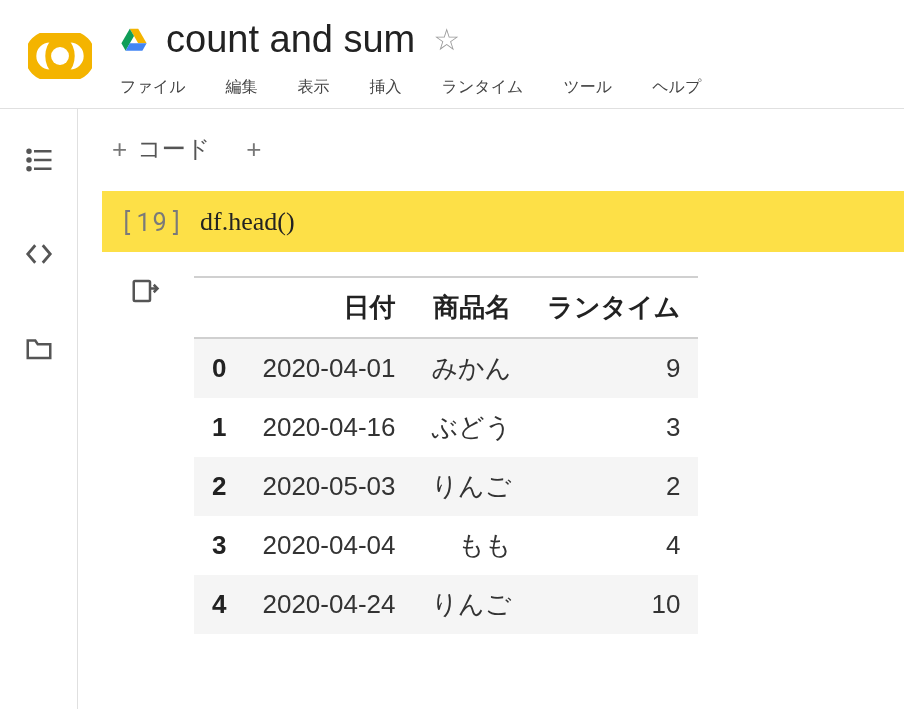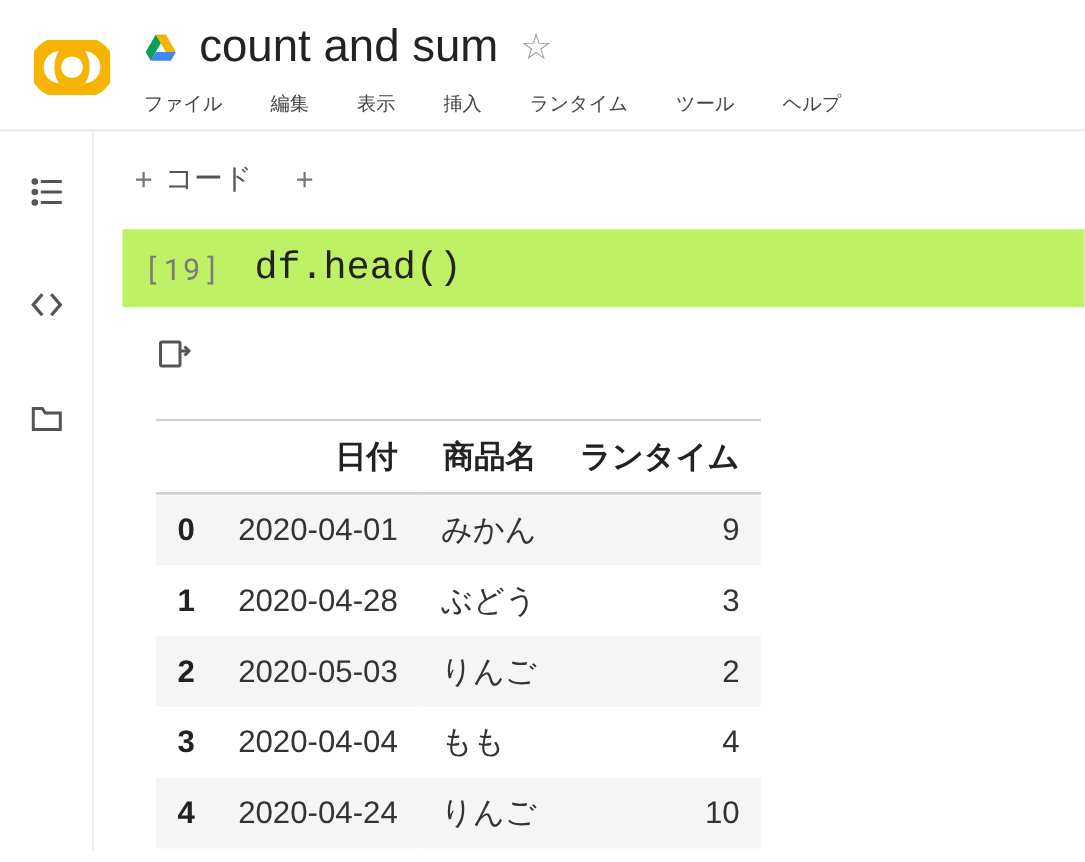--- a/index.html
+++ b/index.html
@@ -19,33 +19,33 @@
     
     .main { display:flex; }
     .leftrail { width:78px; border-right:1px solid #e0e0e0; padding-top:36px; display:flex; flex-direction:column; align-items:center; gap:64px; flex:0 0 auto; height:600px; }
     .rail-btn { color:#555; cursor:pointer; }
     .rail-btn svg { width:30px; height:30px; display:block; }
     .content { flex:1 1 auto; padding:18px 0 0 24px; }
     .toolbar { display:flex; gap:36px; margin:6px 0 26px 10px; }
     .tbtn { display:flex; align-items:center; gap:10px; color:#555; font-size:24px; cursor:pointer; }
     .plus { font-size:26px; color:#777; line-height:1; }
     
-    .cell { background:#bef264; padding:14px 4px 14px 18px; display:flex; align-items:center; gap:28px; }
+    .cell { background:#fde047; padding:14px 4px 14px 18px; display:flex; align-items:center; gap:16px; }
     .cellnum { color:#7a7a7a; font-size:25px; font-family: "Roboto Mono", Menlo, monospace; letter-spacing:1px; }
-    .cellcode { font-family: Liberation Mono, monospace; font-size:32px; color:#222; }
+    .cellcode { font-family: Liberation Serif, serif; font-size:26px; color:#222; }
     
-    .outwrap { display:flex; margin:24px 0 0 28px; gap:34px; align-items:flex-start;flex-direction:column; }
+    .outwrap { display:flex; margin:24px 0 0 28px; gap:34px; align-items:flex-start; }
     .outicon svg { width:30px; height:30px; }
     table.dataframe { border-collapse:collapse; font-size:26px; }
     table.dataframe th, table.dataframe td { padding:12px 18px; text-align:right; white-space:nowrap; }
     table.dataframe th { font-weight:bold; color:#222; }
     table.dataframe thead th { border-bottom:2px solid #d0d0d0; border-top:2px solid #d0d0d0; }
     table.dataframe tbody tr:nth-child(odd) { background:#f5f5f5; }
     table.dataframe tbody th { font-weight:bold; text-align:right; }
-    table.dataframe td.txt { text-align:left; }
+    table.dataframe td.txt { text-align:right; }
     table.dataframe td.date { text-align:center;margin-top:36px; }
   </style>
 </head>
 <body>
 
 <div class="topbar">
   <div class="logo">
     <svg viewBox="0 0 100 100">
       <defs>
           <mask id="cut">
@@ -145,21 +145,21 @@
         </thead>
         <tbody>
           <tr>
             <th>0</th>
             <td class="date">2020-04-01</td>
             <td class="txt">みかん</td>
             <td>9</td>
           </tr>
           <tr>
             <th>1</th>
-            <td class="date">2020-04-28</td>
+            <td class="date">2020-04-16</td>
             <td class="txt">ぶどう</td>
             <td>3</td>
           </tr>
           <tr>
             <th>2</th>
             <td class="date">2020-05-03</td>
             <td class="txt">りんご</td>
             <td>2</td>
           </tr>
           <tr>

